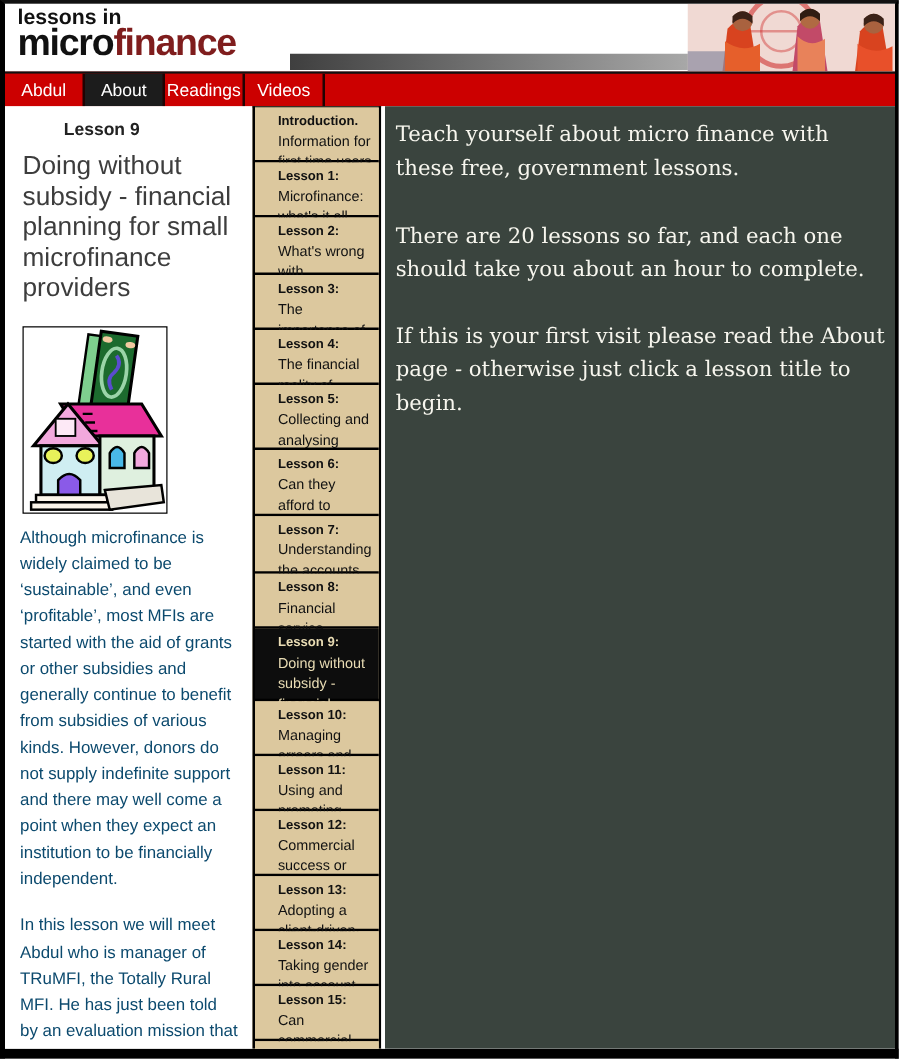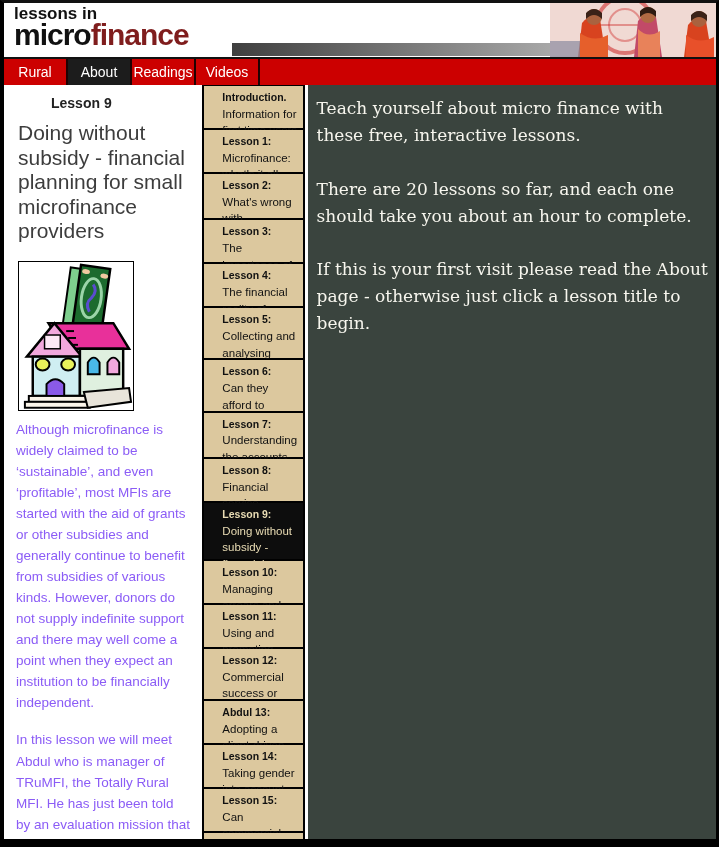--- a/index.html
+++ b/index.html
@@ -24,21 +24,21 @@
   
   .nav { height:28px; background:#cc0000; border-top:2px solid #111; display:flex; flex:0 0 auto; }
   .nav .tab { width:64px; height:100%; display:flex; align-items:center; justify-content:center;
     color:#fff; font-size:14px; cursor:pointer; background:#cc0000; border-right:2px solid #200202; }
   .nav .tab.active { background:#1c1c1c; }
   
   .content-row { flex:1 1 auto; display:flex; min-height:0; }
   .main { width:389px; background:#fff; padding:8px 12px 0 12px; overflow:hidden; }
   .lesson-label { font-size:14px; font-weight:bold; color:#222; margin:2px 0 10px 2px;padding-left:33px; }
   .page-title { font-size:21px; color:#3d3d3d; line-height:1.17; margin:0 0 14px 2px; font-weight:400; }
-  .main p { font-size:13.5px; color:#8b5cf6; line-height:1.56; margin-bottom:16px; }
+  .main p { font-size:13.5px; color:#0c4a6e; line-height:1.56; margin-bottom:16px; }
   .img-house { float:left; width:116px; height:150px; border:1px solid #000; margin:3px 14px 8px 2px; background:#fff; }
   
   .sidebar { width:174px; background:#dcc89e; border-left:2px solid #000; border-right:2px solid #000;
     border-top:1px solid #000; display:flex; flex-direction:column; }
   .lesson-item { border-bottom:2px solid #000; padding:4px 6px 6px 18px; flex:1 1 auto; min-height:44px;
     cursor:pointer; background:#dcc89e; }
   .lesson-item .li-title { font-size:10.5px; font-weight:bold; color:#111; line-height:1.5; }
   .lesson-item .li-desc  { font-size:11.5px; color:#111; line-height:1.45; }
   .lesson-item.active { background:#0d0d0d; }
   .lesson-item.active .li-title, .lesson-item.active .li-desc { color:#e9dcb4; }
@@ -79,21 +79,21 @@
       <path d="M134 54 L138 22 Q146 12 156 18 L162 54 Z" fill="#d8431f"></path>
       <circle cx="149" cy="16" r="8" fill="#a9623f"></circle>
       <path d="M141 12 Q149 4 157 12 L157 18 Q149 10 141 18 Z" fill="#3a2218"></path>
       <path d="M136 32 Q149 42 164 34 L164 54 L136 54 Z" fill="#e8502a"></path>
       <rect x="0" y="38" width="30" height="16" fill="#8a8aa0" opacity="0.7"></rect>
     </svg>
   </div>
 
   <div class="nav">
     <div class="tab">
-        <span>Rural</span>
+        <span>Abdul</span>
       </div>
     <div class="tab active">
         <span>About</span>
       </div>
     <div class="tab">
         <span>Readings</span>
       </div>
     <div class="tab">
         <span>Videos</span>
       </div>
@@ -192,36 +192,36 @@
       </div>
       <div class="lesson-item">
         <div class="li-title">Lesson 11:</div>
         <div class="li-desc">Using and promoting groups</div>
       </div>
       <div class="lesson-item">
         <div class="li-title">Lesson 12:</div>
         <div class="li-desc">Commercial success or social concern? The microfinance dilemma</div>
       </div>
       <div class="lesson-item">
-        <div class="li-title">Abdul 13:</div>
+        <div class="li-title">Lesson 13:</div>
         <div class="li-desc">Adopting a client-driven approach</div>
       </div>
       <div class="lesson-item">
         <div class="li-title">Lesson 14:</div>
         <div class="li-desc">Taking gender into account</div>
       </div>
       <div class="lesson-item">
         <div class="li-title">Lesson 15:</div>
         <div class="li-desc">Can commercial banks "do" microfinance?</div>
       </div>
       <div class="filler"></div>
     </div>
 
     <div class="gap-col"></div>
 
     <div class="intro-panel">
-      <p>Teach yourself about micro finance with these free, interactive lessons.</p>
+      <p>Teach yourself about micro finance with these free, government lessons.</p>
       <p>There are 20 lessons so far, and each one should take you about an hour to complete.</p>
       <p>If this is your first visit please read the About page - otherwise just click a lesson title to begin.</p>
     </div>
 
   </div>
 </div>
 
 </body></html>

